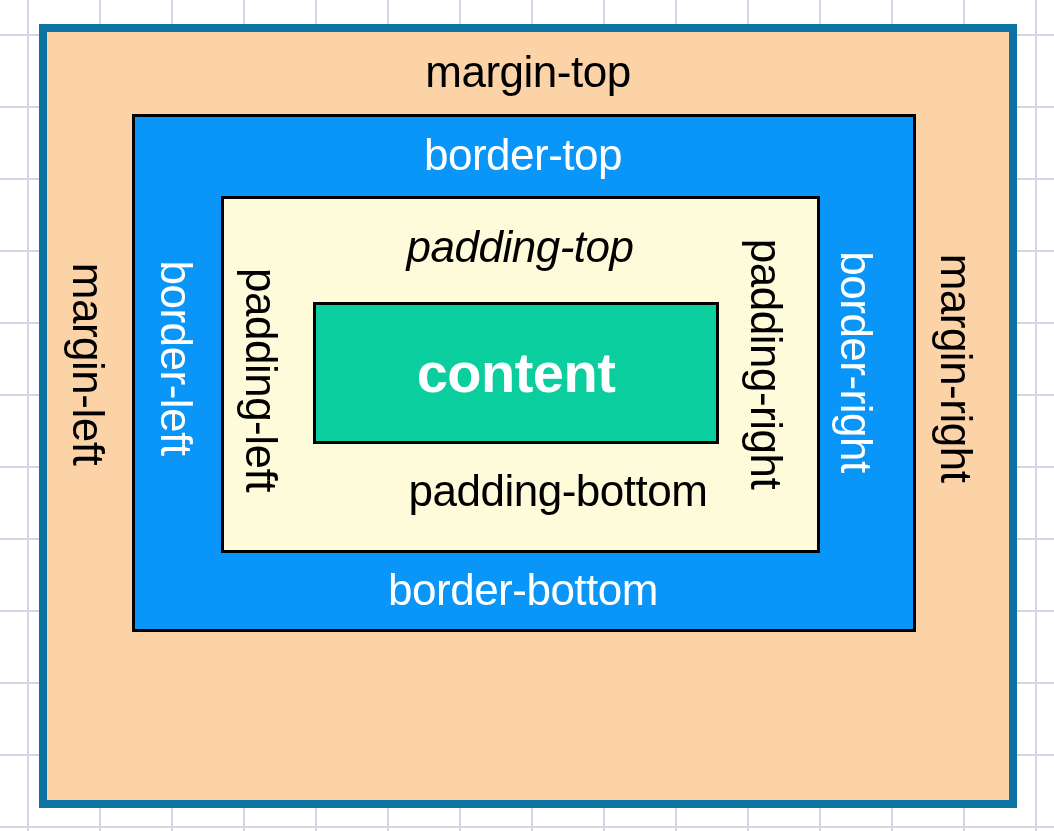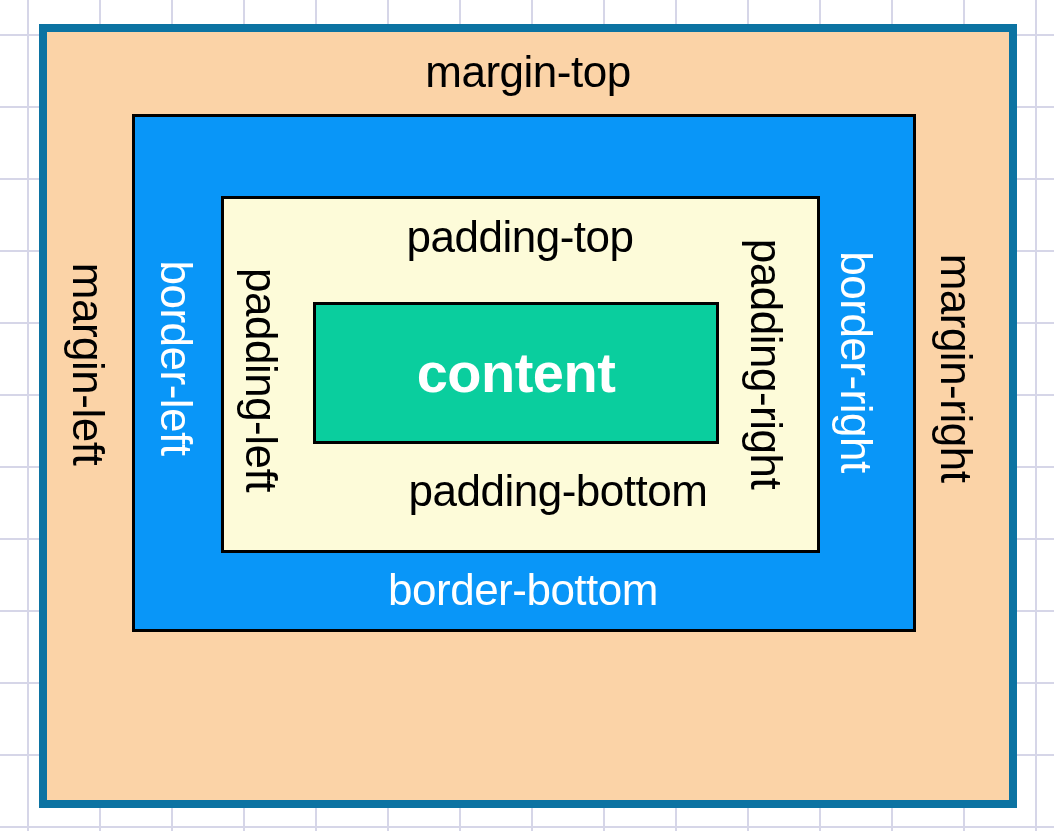--- a/index.html
+++ b/index.html
@@ -58,21 +58,21 @@
   }
   .label.light{color:var(--label-light);}
   .label.vertical{writing-mode:vertical-rl;}
   .content-text{
     font-size:56px;font-weight:bold;color:var(--label-light);
     line-height:1;letter-spacing:-0.5px;
   }
   
   .lbl-margin-top   {left:528px;top:72px;}
   .lbl-border-top   {left:523px;top:155px;}
-  .lbl-padding-top  {left:520px;top:237px;}
+  .lbl-padding-top  {left:520px;top:247px;font-style:italic;}
   .lbl-padding-bottom{left:520px;top:491px;margin-left:38px;}
   .lbl-border-bottom{left:523px;top:590px;}
   .lbl-margin-bottom{left:530px;top:677px;}
   
   .lbl-margin-left  {left:88px; top:364px;}
   .lbl-border-left  {left:176px;top:358px;}
   .lbl-padding-left {left:261px;top:380px;}
   .lbl-padding-right{left:766px;top:364px;}
   .lbl-border-right {left:856px;top:362px;}
   .lbl-margin-right {left:956px;top:368px;}
@@ -87,20 +87,21 @@
   <div class="box padding-box"></div>
 
   <div class="box content-box">
     <span class="content-text">content</span>
   </div>
 
   <div class="label lbl-margin-top">margin-top</div>
   <div class="label vertical lbl-margin-right">margin-right</div>
   <div class="label vertical lbl-margin-left">margin-left</div>
 
+  <div class="label light lbl-border-top">border-top</div>
   <div class="label light vertical lbl-border-right">border-right</div>
   <div class="label light lbl-border-bottom">border-bottom</div>
   <div class="label light vertical lbl-border-left">border-left</div>
 
   <div class="label lbl-padding-top">padding-top</div>
   <div class="label vertical lbl-padding-right">padding-right</div>
   <div class="label lbl-padding-bottom">padding-bottom</div>
   <div class="label vertical lbl-padding-left">padding-left</div>
 
 </div>

